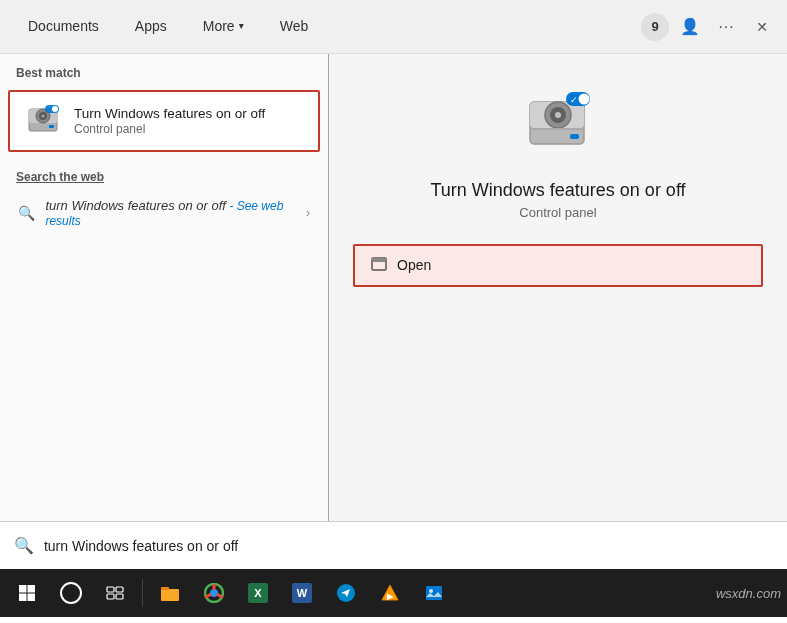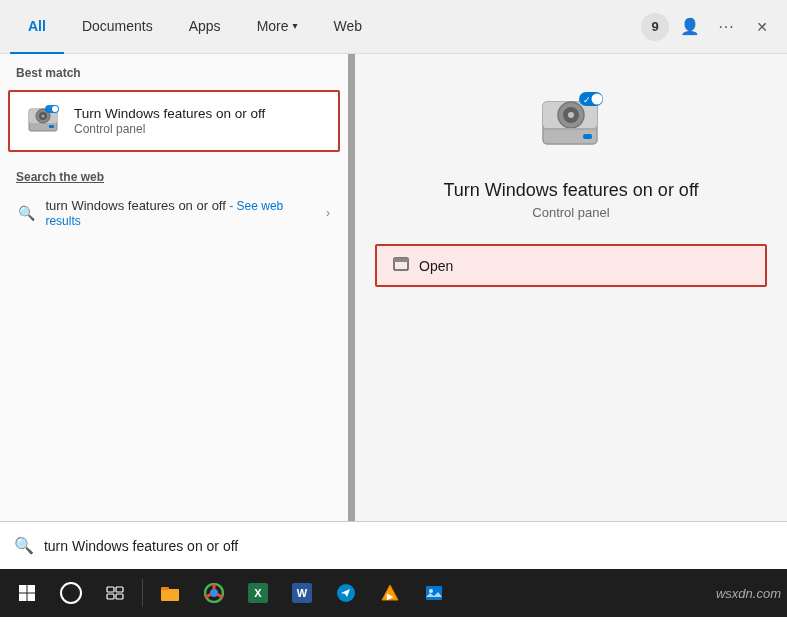--- a/index.html
+++ b/index.html
@@ -78,23 +78,23 @@
 
     
     .main-area {
       display: flex;
       height: calc(623px - 54px - 54px - 48px);
       
     }
 
     
     .left-panel {
-      width: 355px;
+      width: 329px;
       background: #fafafa;
-      border-right: 7px solid #a3a3a3;
+      border-right: 1px solid #a3a3a3;
       padding: 0;
       flex-shrink: 0;
     }
 
     .section-label {
       font-size: 12px;
       font-weight: 600;
       color: #555;
       padding: 12px 16px 6px 16px;
       text-transform: none;
@@ -153,20 +153,21 @@
     }
 
     .web-search-icon {
       font-size: 14px;
       color: #666;
     }
     .web-search-text {
       flex: 1;
       font-size: 13px;
       color: #333;
+      font-style: italic;
     }
     .web-search-arrow {
       font-size: 12px;
       color: #888;
     }
 
     
     .right-panel {
       flex: 1;
       background: #f5f5f5;
@@ -198,21 +199,20 @@
       text-align: center;
       margin-bottom: 24px;
     }
 
     .open-button-row {
       width: 100%;
       max-width: 410px;
     }
     .open-button {
       display: flex;
-      align-items: center;
       gap: 10px;
       padding: 11px 16px;
       background: #fce8e6;
       border: 2px solid #c0392b;
       border-radius: 2px;
       cursor: pointer;
       width: 100%;
     }
     .open-button-icon {
       font-size: 15px;
@@ -304,23 +304,20 @@
       justify-content: center;
       font-size: 11px;
       color: #fff;
       font-weight: bold;
     }
   </style>
 </head>
 <body>
 
 <div class="top-nav">
-  <div class="nav-tab active">
-    <span>All</span>
-  </div>
   <div class="nav-tab">
     <span>Documents</span>
   </div>
   <div class="nav-tab">
     <span>Apps</span>
   </div>
   <div class="nav-tab nav-more">
     <span>More</span>
     <span class="chevron">▾</span>
   </div>

